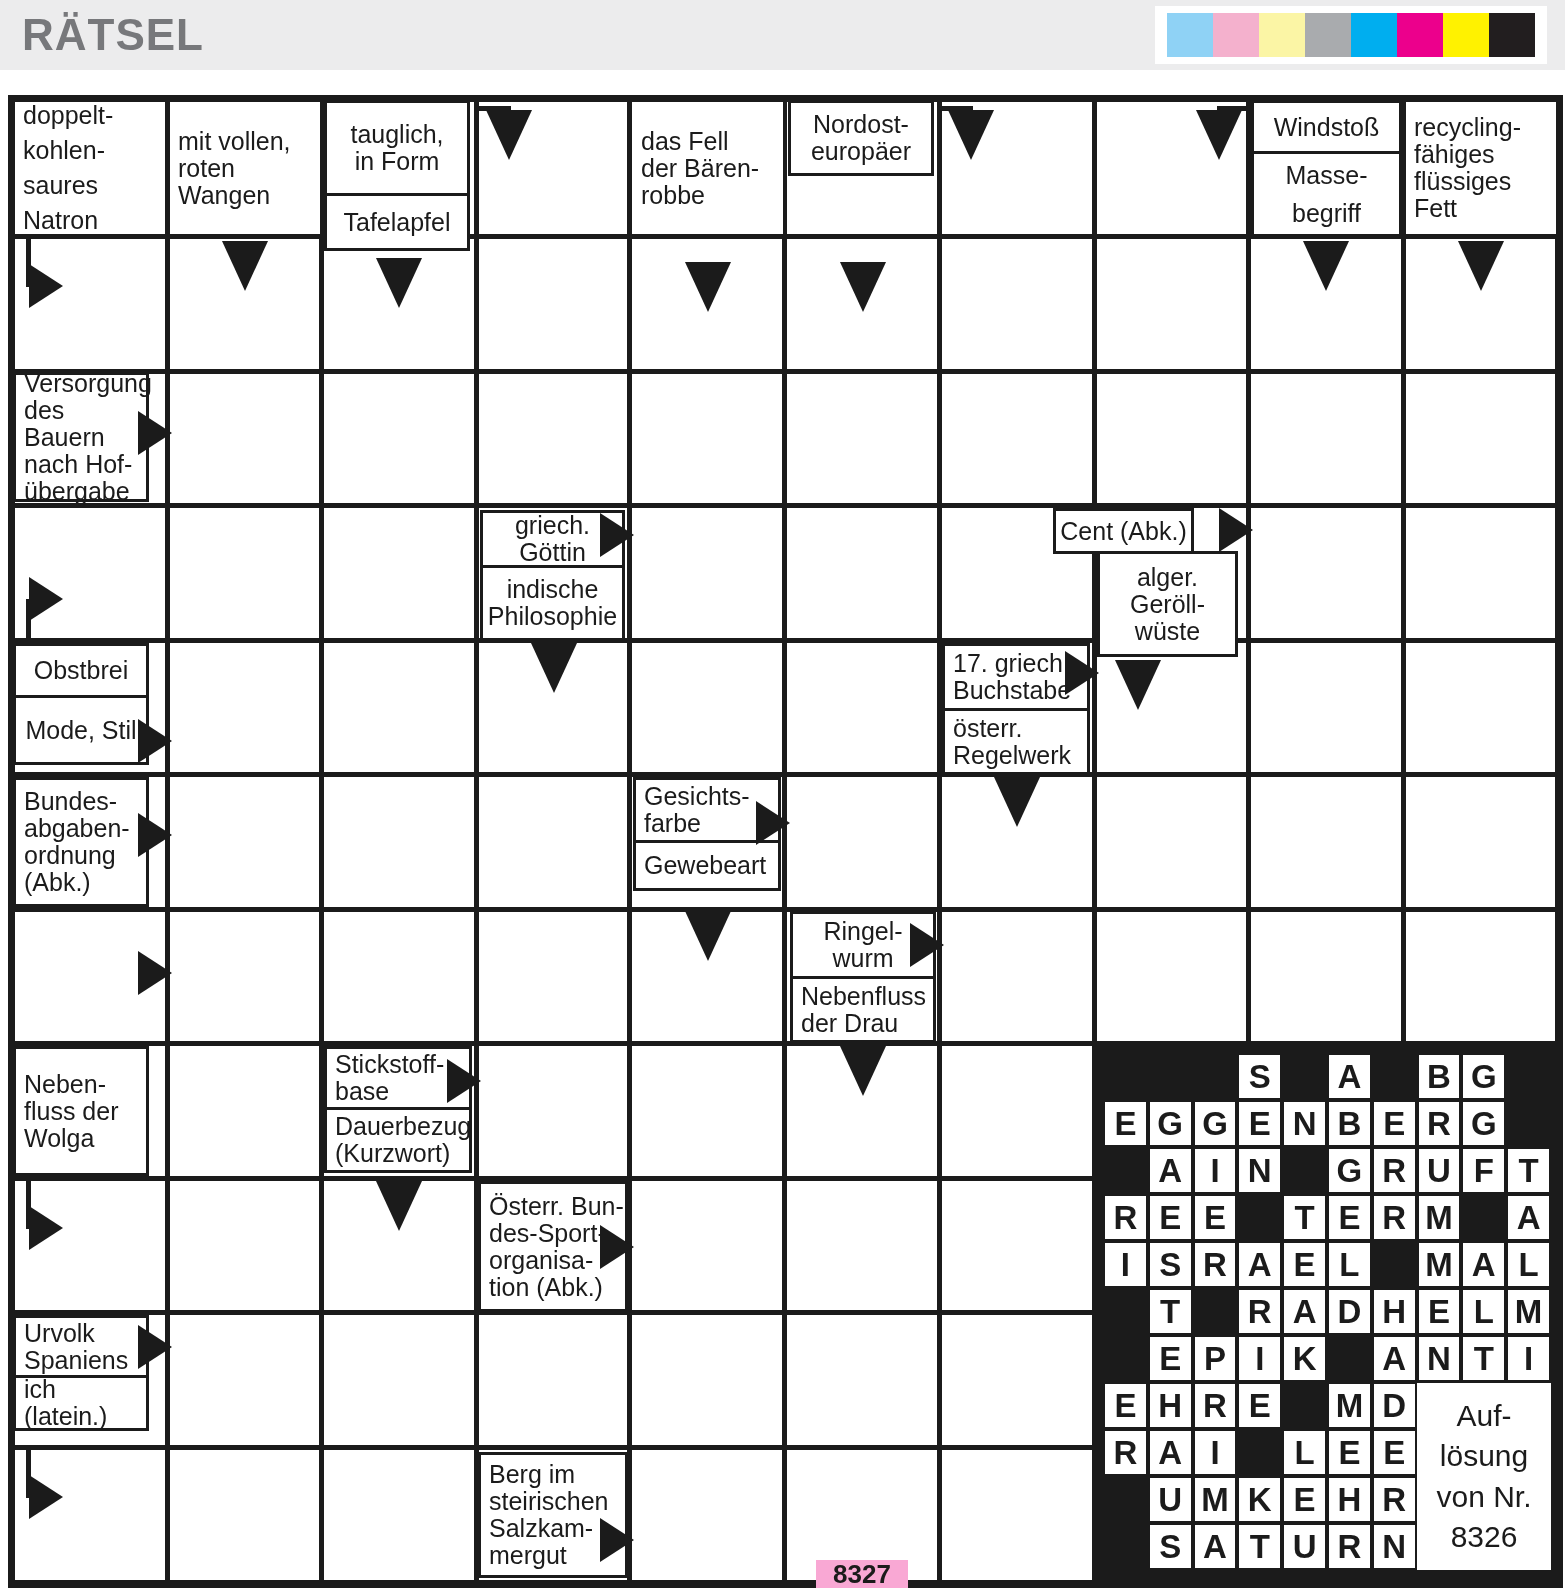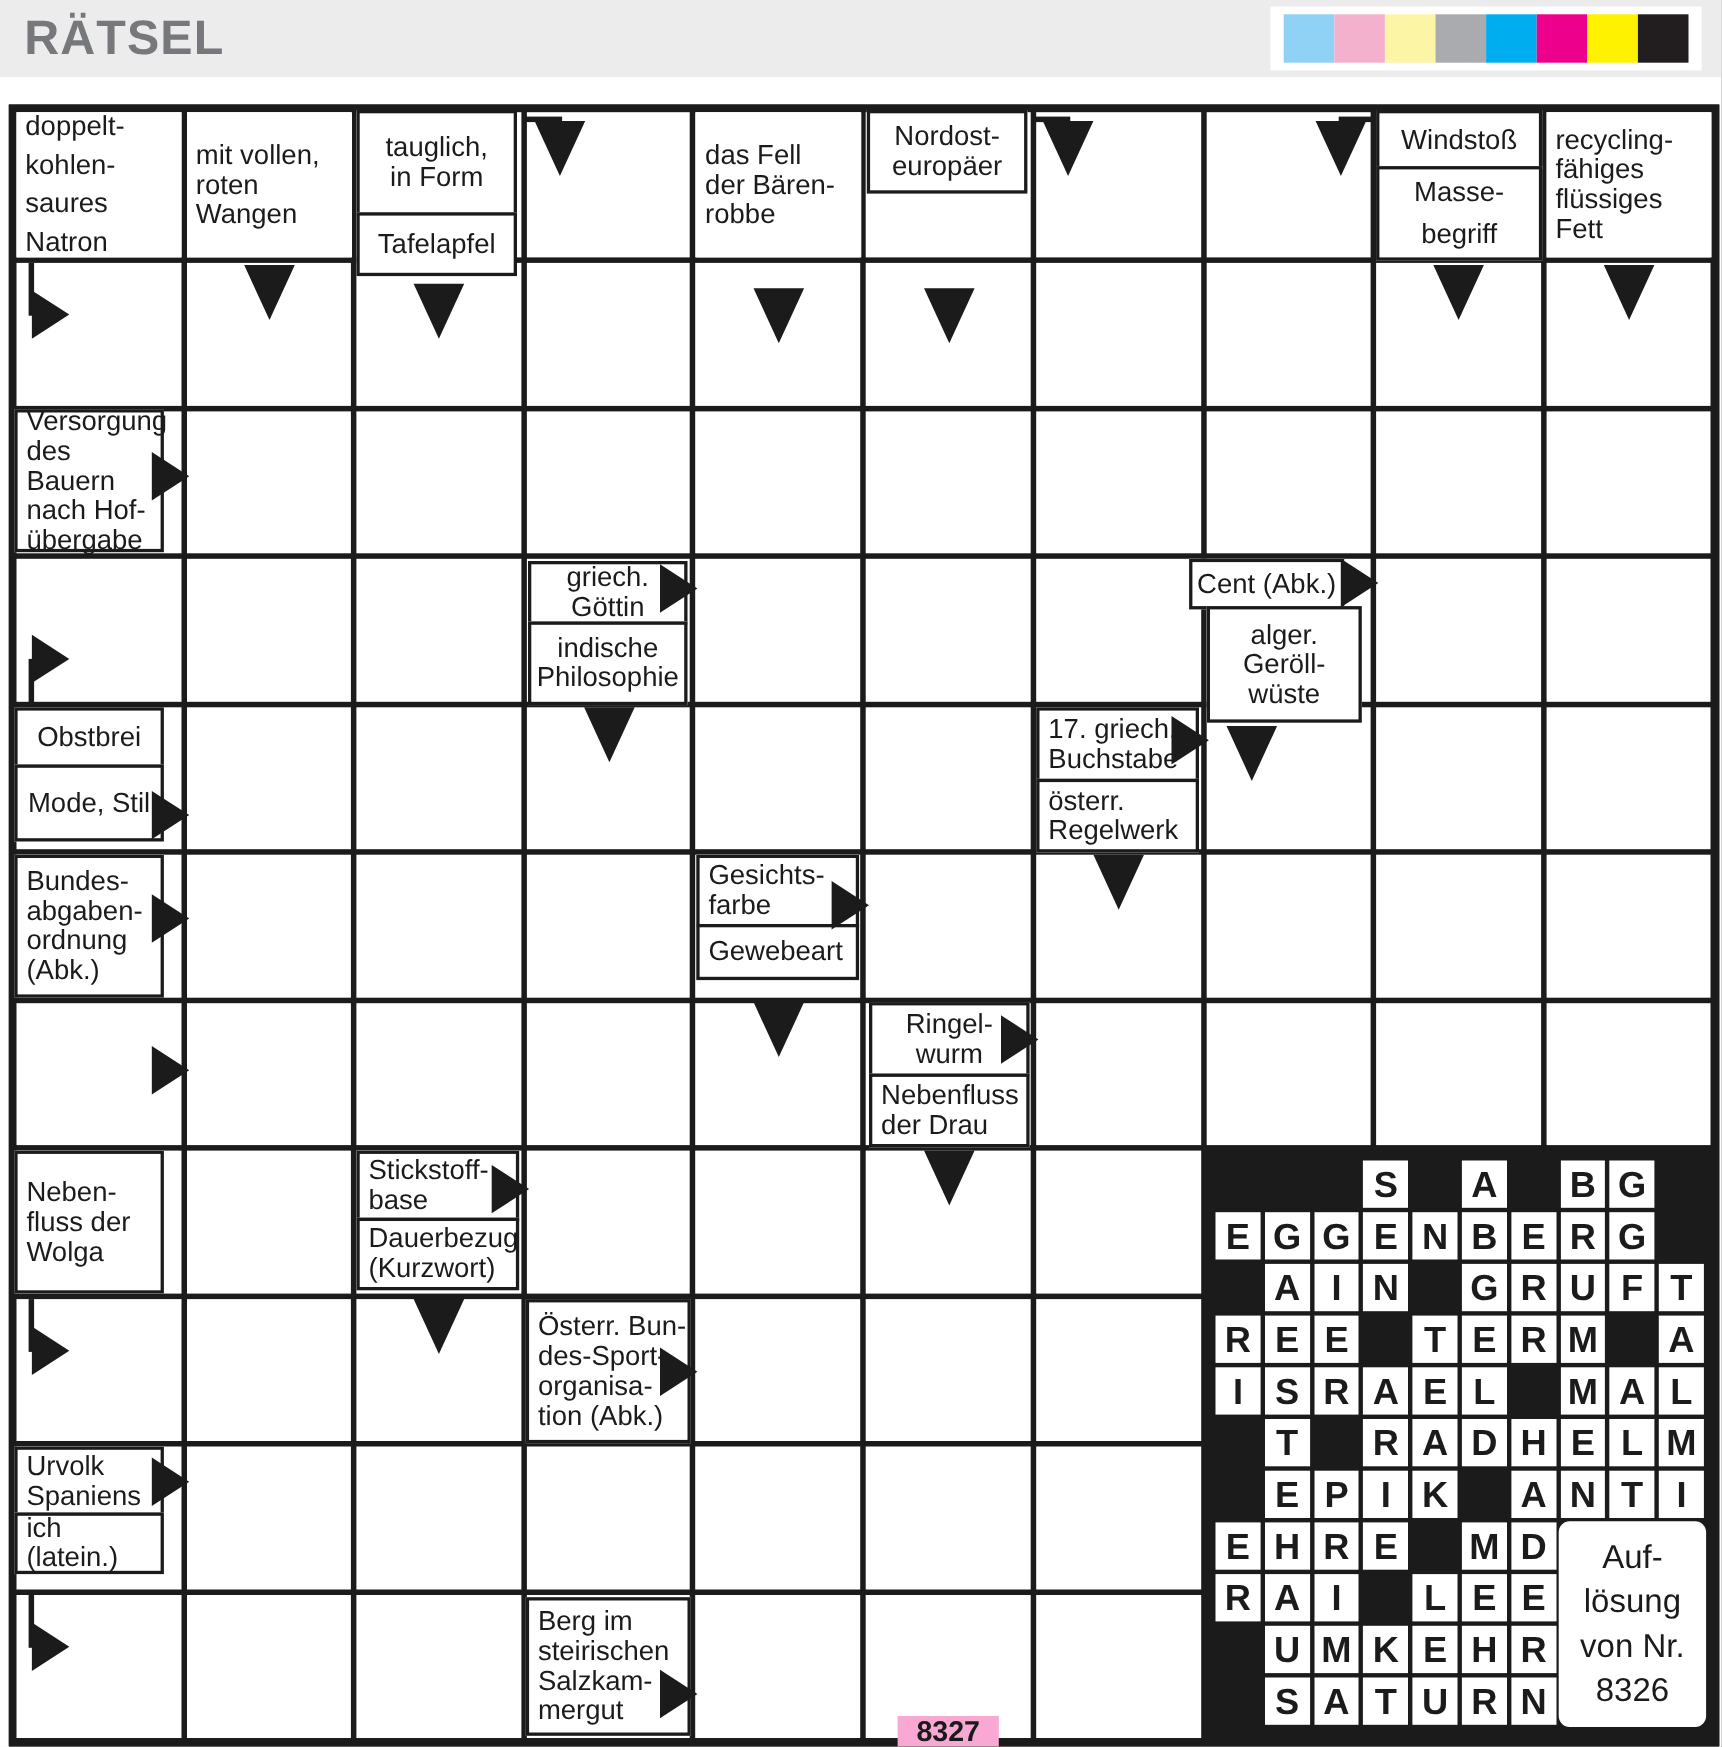--- a/index.html
+++ b/index.html
@@ -13,21 +13,21 @@
   .cell{position:absolute;background:#fff;}
   .blackblock{position:absolute;background:#1b1b1b;}
   .clue{position:absolute;background:#fff;display:flex;flex-direction:column;justify-content:center;font-size:25px;line-height:1.08;color:#1b1b1b;z-index:3;}
   .clue.bordered{border:3px solid #1b1b1b;}
   .clue.left{align-items:flex-start;padding-left:8px;}
   .clue.center{align-items:center;text-align:left;}
   .tri-down{position:absolute;width:0;height:0;border-left:23px solid transparent;border-right:23px solid transparent;border-top:50px solid #1b1b1b;z-index:2;}
   .tri-right{position:absolute;width:0;height:0;border-top:22px solid transparent;border-bottom:22px solid transparent;border-left:34px solid #1b1b1b;z-index:4;}
   .aline{position:absolute;background:#1b1b1b;z-index:2;}
   .scell{position:absolute;background:#fff;display:flex;align-items:center;justify-content:center;font-weight:bold;font-size:33px;color:#1b1b1b;}
-  .sol-label{position:absolute;background:#fff;display:flex;flex-direction:column;align-items:center;justify-content:center;font-size:30px;line-height:1.35;color:#1b1b1b;text-align:center;border-radius:10px;}
+  .sol-label{position:absolute;background:#fff;display:flex;flex-direction:column;align-items:center;justify-content:center;font-size:30px;line-height:1.35;color:#1b1b1b;text-align:center;}
   .pnum{position:absolute;left:816px;top:1560px;width:92px;height:28px;background:#f9a8d4;display:flex;align-items:center;justify-content:center;font-size:26px;font-weight:bold;color:#1b1b1b;z-index:6;}
 </style>
 </head>
 <body>
 
 <div id="page">
   <div class="band"></div>
   <div class="page-title">RÄTSEL</div>
   <div class="cbar" id="cbar">
       <div class="sw" style="background: rgb(143, 210, 245);"></div>
@@ -186,21 +186,21 @@
         <div>übergabe</div>
       </div>
       <div class="clue center bordered" style="left: 467px; top: 410px; width: 139px; height: 52px;">
         <div>griech.</div>
         <div>Göttin</div>
       </div>
       <div class="clue center bordered" style="left: 467px; top: 465px; width: 139px; height: 70px;">
         <div>indische</div>
         <div>Philosophie</div>
       </div>
-      <div class="clue center bordered" style="left: 1068px; top: 408px; width: 135px; height: 40px;">
+      <div class="clue center bordered" style="left: 1040px; top: 408px; width: 135px; height: 40px;">
         <div>Cent (Abk.)</div>
       </div>
       <div class="clue center bordered" style="left: 1084px; top: 451px; width: 135px; height: 100px;">
         <div>alger.</div>
         <div>Geröll-</div>
         <div>wüste</div>
       </div>
       <div class="clue center bordered" style="left: 0px; top: 543px; width: 130px; height: 49px;">
         <div>Obstbrei</div>
       </div>

